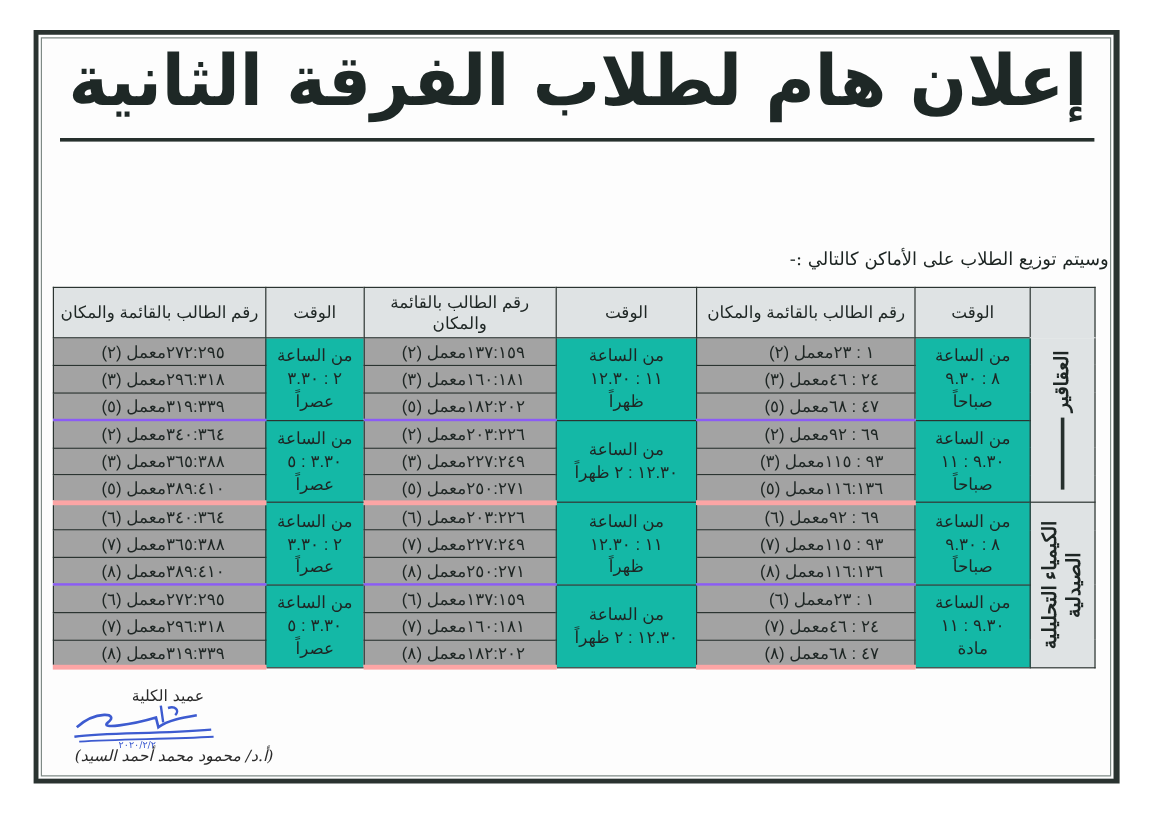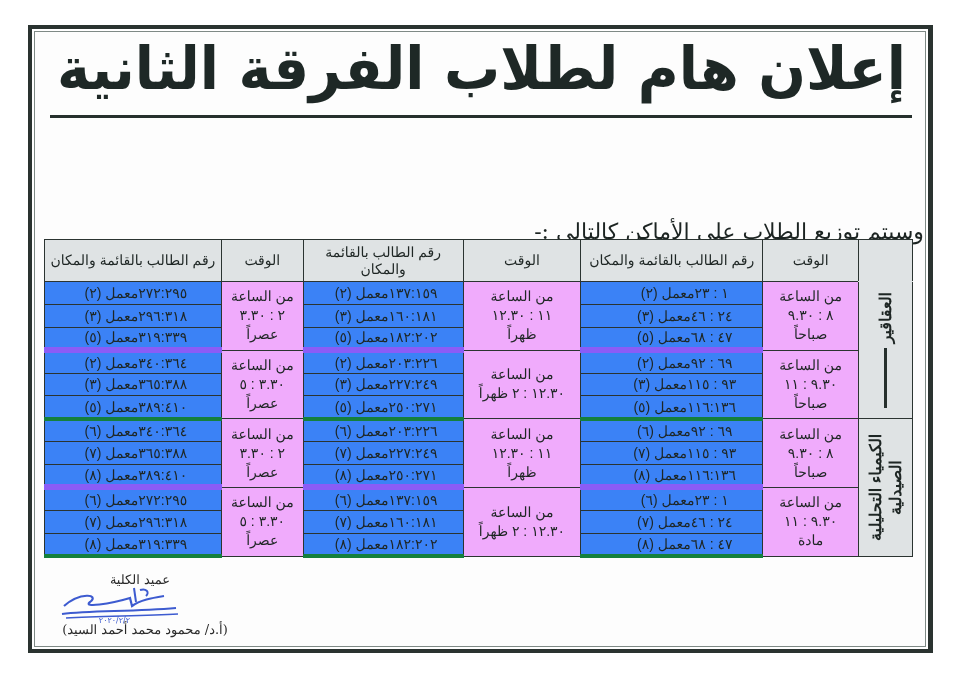--- a/index.html
+++ b/index.html
@@ -25,44 +25,44 @@
     background: #26302d;
   }
   .intro {
     position: absolute; right: 40px; top: 122px; width: 880px;
     direction: rtl; text-align: right;
     font-weight: bold; font-size: 25.5px; line-height: 36px; color: #1c2422;
   }
   .note {
     position: absolute; right: 36px; top: 203px; width: 880px;
     direction: rtl; text-align: right;
-    font-family: "DejaVu Serif", serif; font-size: 22px; line-height: 26px; color: #1c2422; margin-top: 16px;
+    font-family: "DejaVu Serif", serif; font-size: 15px; line-height: 26px; color: #1c2422;
   }
 
   table.sched {
     position: absolute; left: 44px; top: 239px; width: 869px; height: 319px;
     border-collapse: collapse; direction: rtl;
     font-family: "Liberation Sans", sans-serif; color: #1e2624;
   }
   table.sched td, table.sched th {
     border: 1.5px solid #2b3431; text-align: center; vertical-align: middle;
     padding: 0 4px;
   }
   table.sched th {
     background: #dfe3e4; font-weight: normal; font-size: 14px; line-height: 17px; height: 42px;
   }
-  table.sched td.time { background: #f0abfc; font-size: 14px; line-height: 19px; }
+  table.sched td.time { background: #14b8a6; font-size: 14px; line-height: 19px; }
   table.sched td.rng {
-    background: #3b82f6; font-size: 14px; height: 22px; white-space: nowrap;
+    background: #a3a3a3; font-size: 14px; height: 22px; white-space: nowrap;
   }
   table.sched td.subj {
     background: #dfe3e4; width: 54px; padding: 0;
   }
-  table.sched tr.grp-end td { border-bottom: 6px solid #8b5cf6; }
-  table.sched tr.sec-end td { border-bottom: 4px solid #15803d; text-align: center; }
+  table.sched tr.grp-end td { border-bottom: 2px solid #8b5cf6; }
+  table.sched tr.sec-end td { border-bottom: 4px solid #fca5a5; text-align: center; }
 
   .subj-label {
     display: inline-block; writing-mode: vertical-rl; transform: rotate(180deg);
     font-weight: bold; font-size: 16px; line-height: 20px; white-space: normal;
     max-height: 125px; direction: rtl;
   }
   .subj-bar {
     display: inline-block; width: 3px; height: 60px; background: #26302d; margin-top: 4px;
   }
   .subj-wrap { display: flex; flex-direction: column; align-items: center; justify-content: center; }
@@ -75,21 +75,21 @@
     position: absolute; left: 60px; top: 570px; width: 170px; height: 75px;
     direction: rtl; text-align: center;
   }
   .sig-title {
     position: absolute; right: 60px; top: 2px;
     font-family: "DejaVu Serif", serif; font-size: 13px; color: #2b2b2b;
   }
   .sig-scribble { position: absolute; left: 0; top: 14px; width: 120px; height: 40px; }
   .sig-name {
     position: absolute; right: 0; top: 52px; width: 170px;
-    font-family: "DejaVu Serif", serif; font-size: 13px; color: #2b2b2b;
+    font-family: "DejaVu Serif", serif; font-style: italic; font-size: 13px; color: #2b2b2b;
   }
 </style>
 </head>
 <body>
 
 <div class="frame"></div>
 
 <div class="title">إعلان هام لطلاب الفرقة الثانية</div>
 <div class="title-rule"></div>
 

